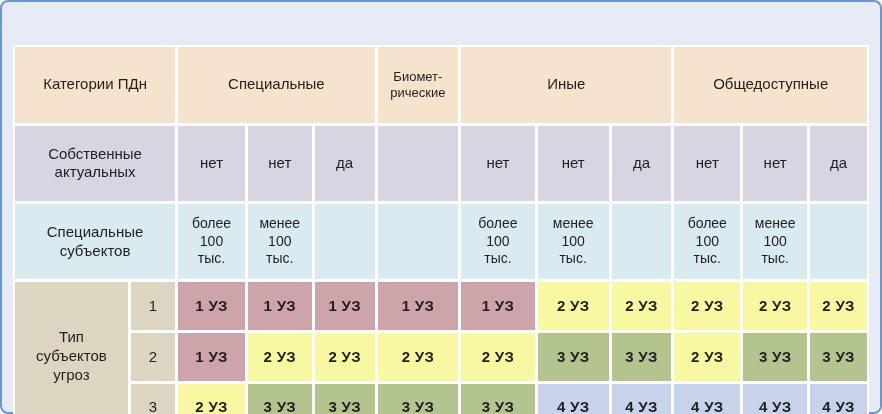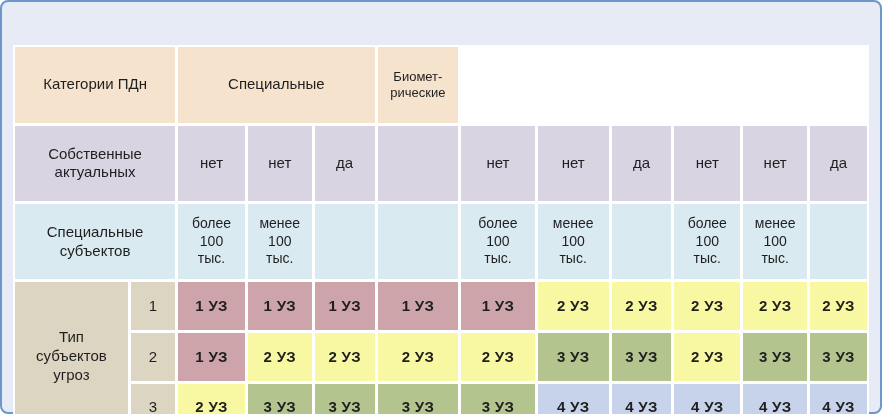--- a/index.html
+++ b/index.html
@@ -42,20 +42,22 @@
 </head>
 <body>
 
 <div class="frame">
   <div class="tbl">
 
     <div class="cell beige gc-label r1">Категории ПДн</div>
     <div class="cell beige gc-spec r1">Специальные</div>
     <div class="cell beige gc-bio r1 fs13">Биомет-
 рические</div>
+    <div class="cell beige gc-inye r1">Иные</div>
+    <div class="cell beige gc-pub r1">Общедоступные</div>
 
     <div class="cell lav gc-label r2">Собственные
 актуальных</div>
     <div class="cell lav dc1 r2">нет</div>
     <div class="cell lav dc2 r2">нет</div>
     <div class="cell lav dc3 r2">да</div>
     <div class="cell lav dc4 r2"></div>
     <div class="cell lav dc5 r2">нет</div>
     <div class="cell lav dc6 r2">нет</div>
     <div class="cell lav dc7 r2">да</div>

